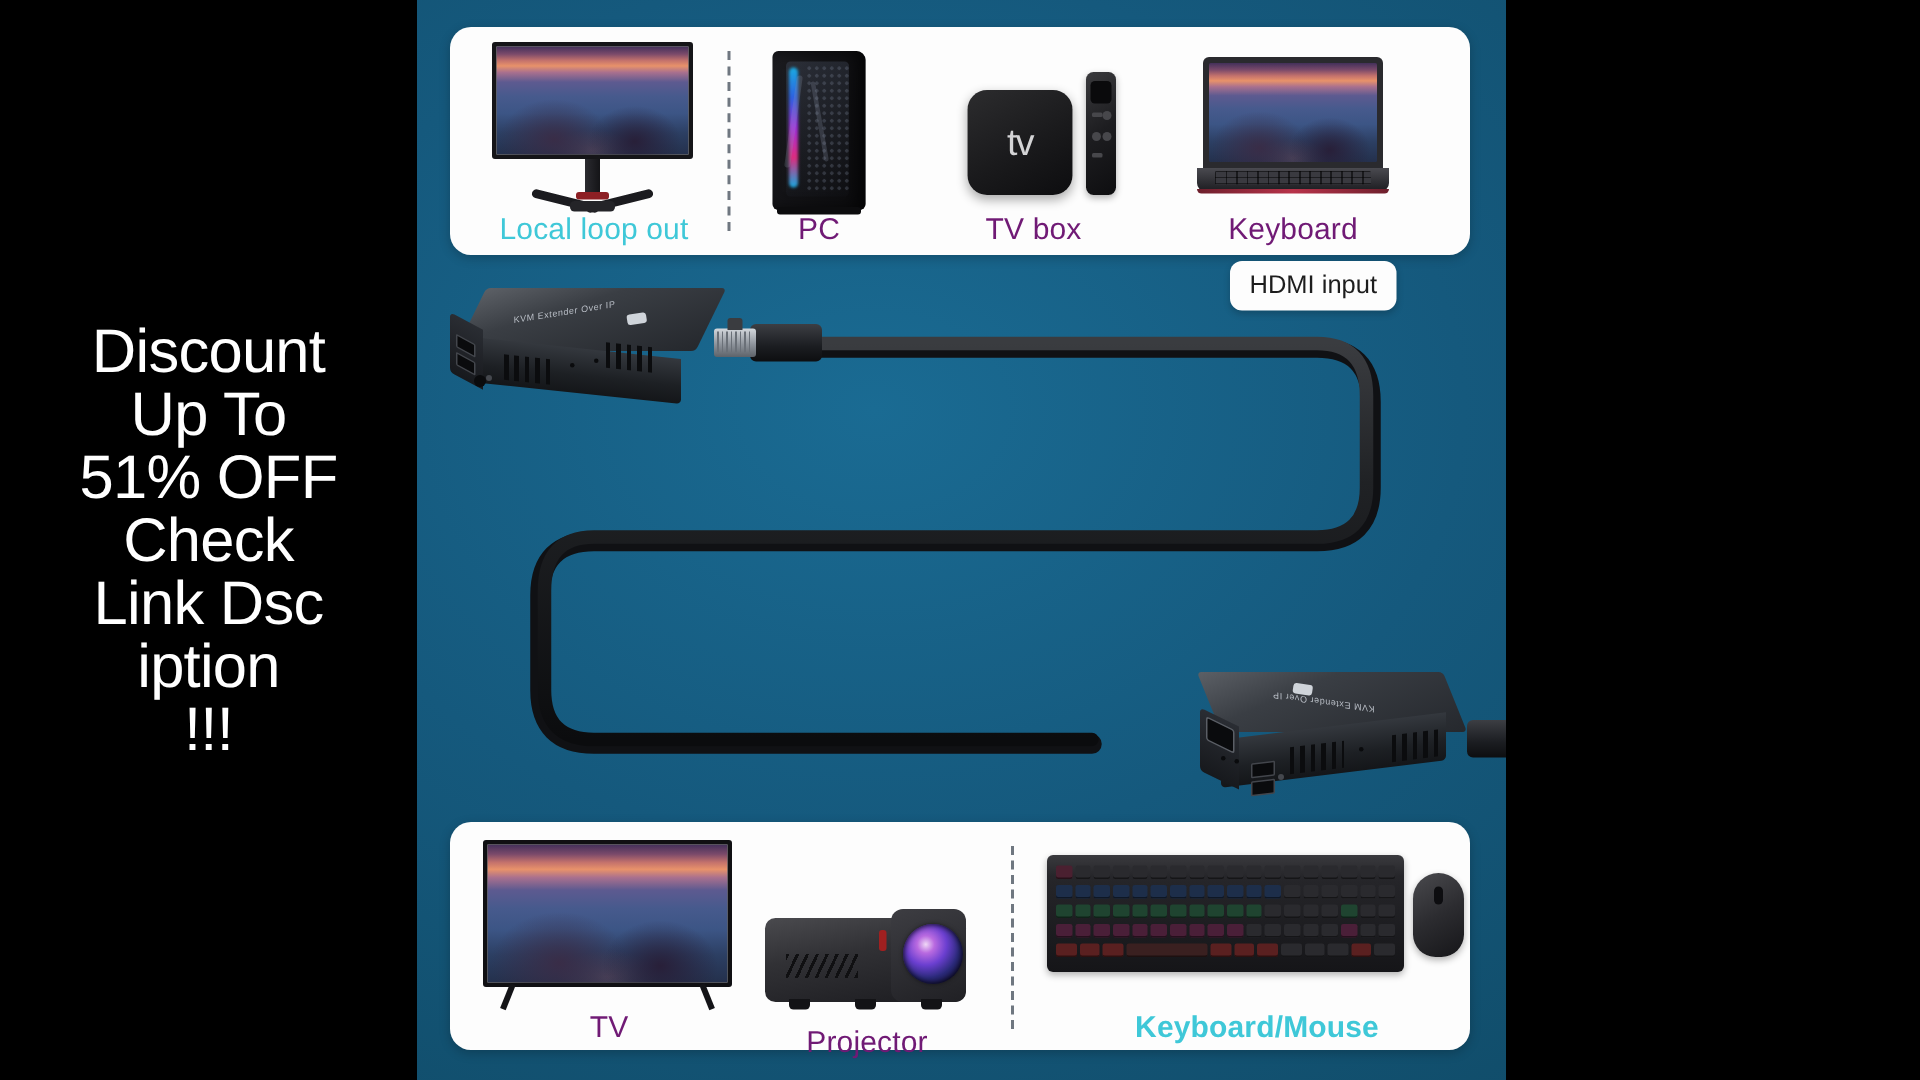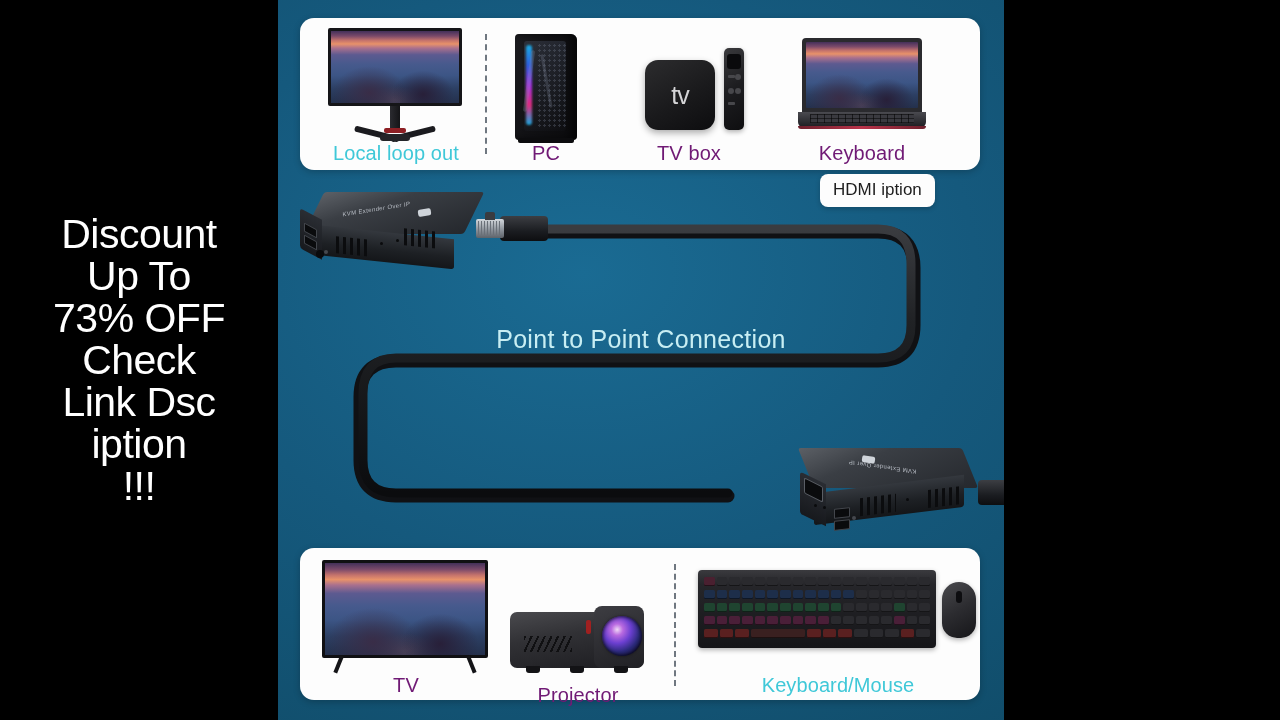--- a/index.html
+++ b/index.html
@@ -279,21 +279,21 @@
   .dot{position:absolute;width:3px;height:3px;border-radius:50%;background:#0a0b0d;}
 </style>
 </head>
 <body>
 
 <div id="stage">
 
   <div id="promo">
     <div id="promo-text">Discount
 Up To
-73% OFF
+51% OFF
 Check
 Link Dsc
 iption
 !!!</div>
   </div>
 
   <div id="diagram">
 
     <div id="top-panel" class="white-panel">
       <div id="top-divider" class="divider"></div>
@@ -339,21 +339,21 @@
         <div class="keys"></div>
         <div class="stripe"></div>
       </div>
 
       <div class="caption accent" style="left:10px;top:124px;width:172px;">Local loop out</div>
       <div class="caption" style="left:206px;top:124px;width:80px;">PC</div>
       <div class="caption" style="left:330px;top:124px;width:118px;">TV box</div>
       <div class="caption" style="left:494px;top:124px;width:136px;">Keyboard</div>
     </div>
 
-    <div id="tag-input" class="tag">HDMI iption</div>
+    <div id="tag-input" class="tag">HDMI input</div>
 
     <svg id="cable" viewBox="0 0 726 720" preserveAspectRatio="none">
       <defs>
         <linearGradient id="cableShade" x1="0" y1="0" x2="0" y2="1">
           <stop offset="0%" stop-color="#3a3c40"></stop>
           <stop offset="35%" stop-color="#202225"></stop>
           <stop offset="100%" stop-color="#0b0c0e"></stop>
         </linearGradient>
       </defs>
 
@@ -416,21 +416,20 @@
       <div class="usb" style="left:4px;top:46px;width:11px;height:7px;transform:skewY(28deg);"></div>
       <div class="port" style="left:16px;top:58px;width:8px;height:8px;border-radius:50%;"></div>
 
       <div class="vent-grp" style="left:36px;top:46px;width:34px;height:17px;transform:skewY(6deg);"></div>
       <div class="vent-grp" style="left:104px;top:38px;width:34px;height:17px;transform:skewY(6deg);"></div>
       <div class="dot" style="left:80px;top:50px;"></div>
       <div class="dot" style="left:96px;top:47px;"></div>
       <div class="screw" style="left:24px;top:58px;"></div>
     </div>
 
-    <div id="conn-label">Point to Point Connection</div>
 
     <div class="kvm" style="left:512px;top:448px;width:190px;height:96px;">
 
       <div class="top-face" style="left:16px;top:0px;width:164px;height:40px;
                   transform:skewX(22deg);border-radius:3px;"></div>
       <div class="brand" style="left:58px;top:16px;transform:rotate(188deg) skewX(8deg);">KVM Extender Over IP</div>
       <div class="logo" style="left:72px;top:8px;transform:rotate(8deg);"></div>
 
       <div class="front-face" style="left:24px;top:36px;width:150px;height:32px;
                   transform:skewY(-7deg);border-radius:0 0 3px 3px;"></div>
@@ -571,17 +570,17 @@
         </div>
       </div>
 
       <div id="mouse" class="dev" style="left:642px;top:34px;width:34px;height:56px;">
         <div class="m"></div>
         <div class="wheel"></div>
       </div>
 
       <div class="caption" style="left:58px;top:126px;width:96px;">TV</div>
       <div class="caption" style="left:200px;top:136px;width:156px;">Projector</div>
-      <div class="caption accent" style="left:400px;top:126px;width:276px;">Keyboard/Mouse</div>
+      <div class="caption accent" style="left:400px;top:126px;width:276px;font-weight:bold;">Keyboard/Mouse</div>
     </div>
 
   </div>
 </div>
 
 </body></html>

